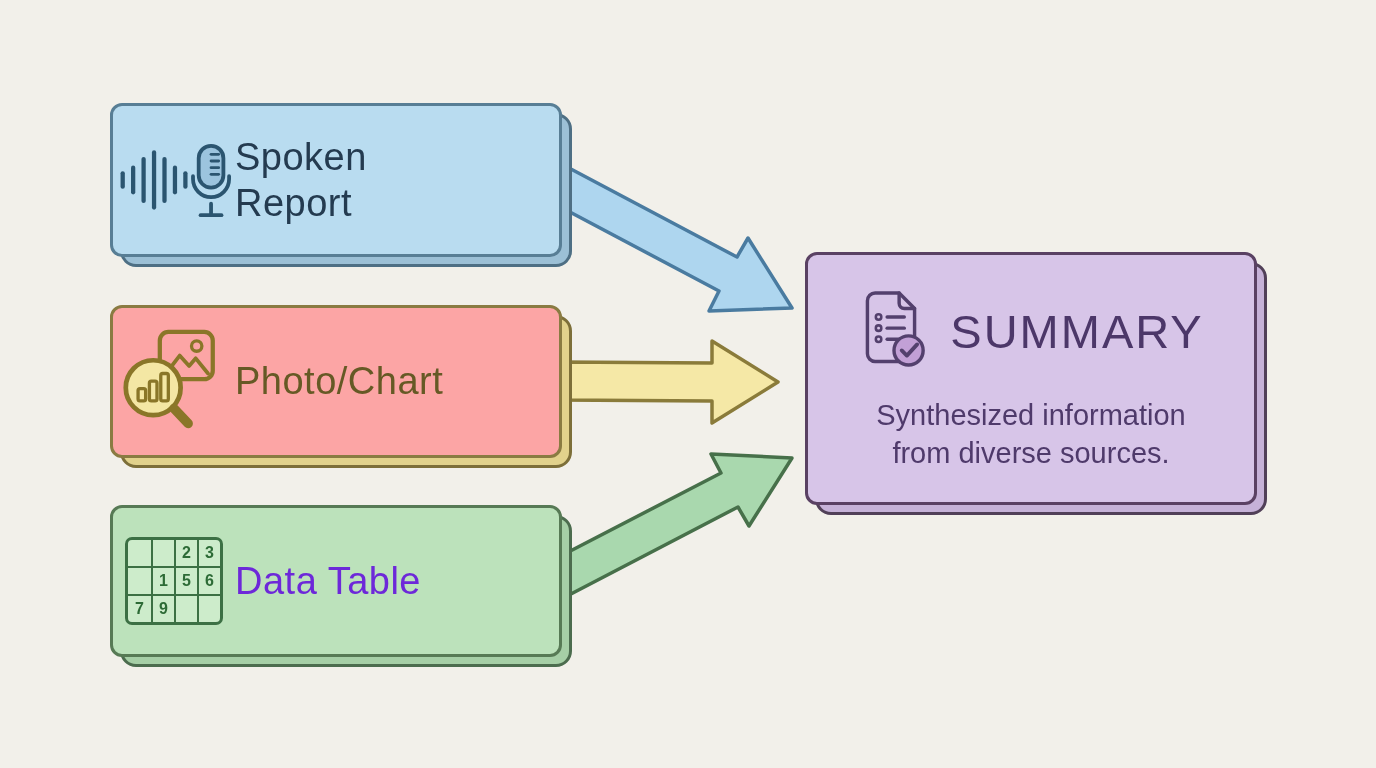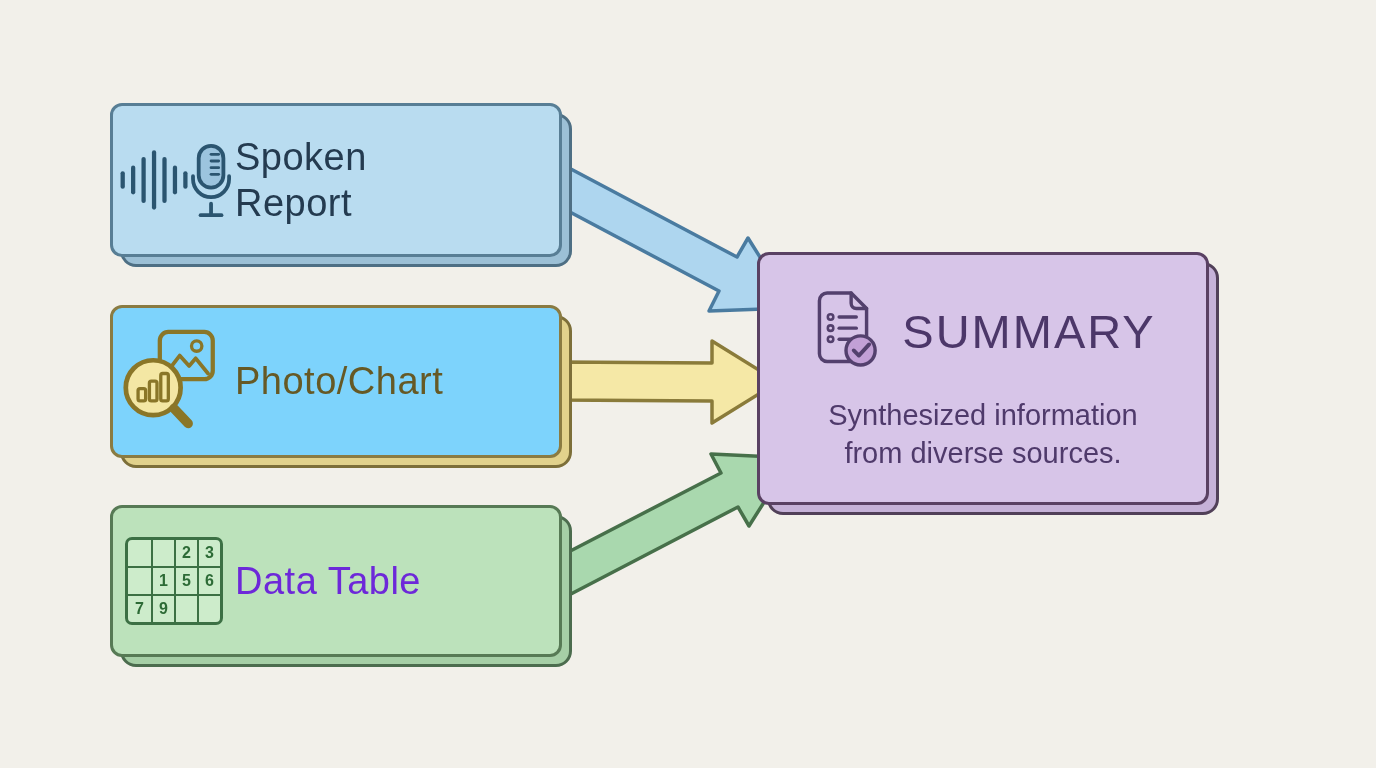--- a/index.html
+++ b/index.html
@@ -42,29 +42,29 @@
     align-items:center;
   }
   
   .node-blue{left:110px;top:103px;width:452px;height:154px;}
   .node-blue .node-shadow{background:#9cc0d6;border-color:#4e6f84;}
   .node-blue .node-face{background:#b9dcf0;border-color:#587e95;}
   .node-blue .node-label{color:#243b50;}
   
   .node-yellow{left:110px;top:305px;width:452px;height:153px;}
   .node-yellow .node-shadow{background:#e2d28c;border-color:#7d6f39;}
-  .node-yellow .node-face{background:#7dd3fc;border-color:#8a7b42;}
+  .node-yellow .node-face{background:#fca5a5;border-color:#8a7b42;}
   .node-yellow .node-label{color:#665925;}
   
   .node-green{left:110px;top:505px;width:452px;height:152px;}
   .node-green .node-shadow{background:#a6cfa6;border-color:#4c6c4e;}
   .node-green .node-face{background:#bce2bb;border-color:#577a55;}
   .node-green .node-label{color:#6d28d9;}
   
-  .node-purple{left:757px;top:252px;width:452px;height:253px;}
+  .node-purple{left:805px;top:252px;width:452px;height:253px;}
   .node-purple .node-shadow{background:#c6b2d8;border-color:#514058;}
   .node-purple .node-face{background:#d7c5e8;border-color:#5a4163;display:block;}
 
   .icon-box{
     width:122px;
     display:flex;
     justify-content:center;
     align-items:center;
     flex:0 0 auto;
   }

